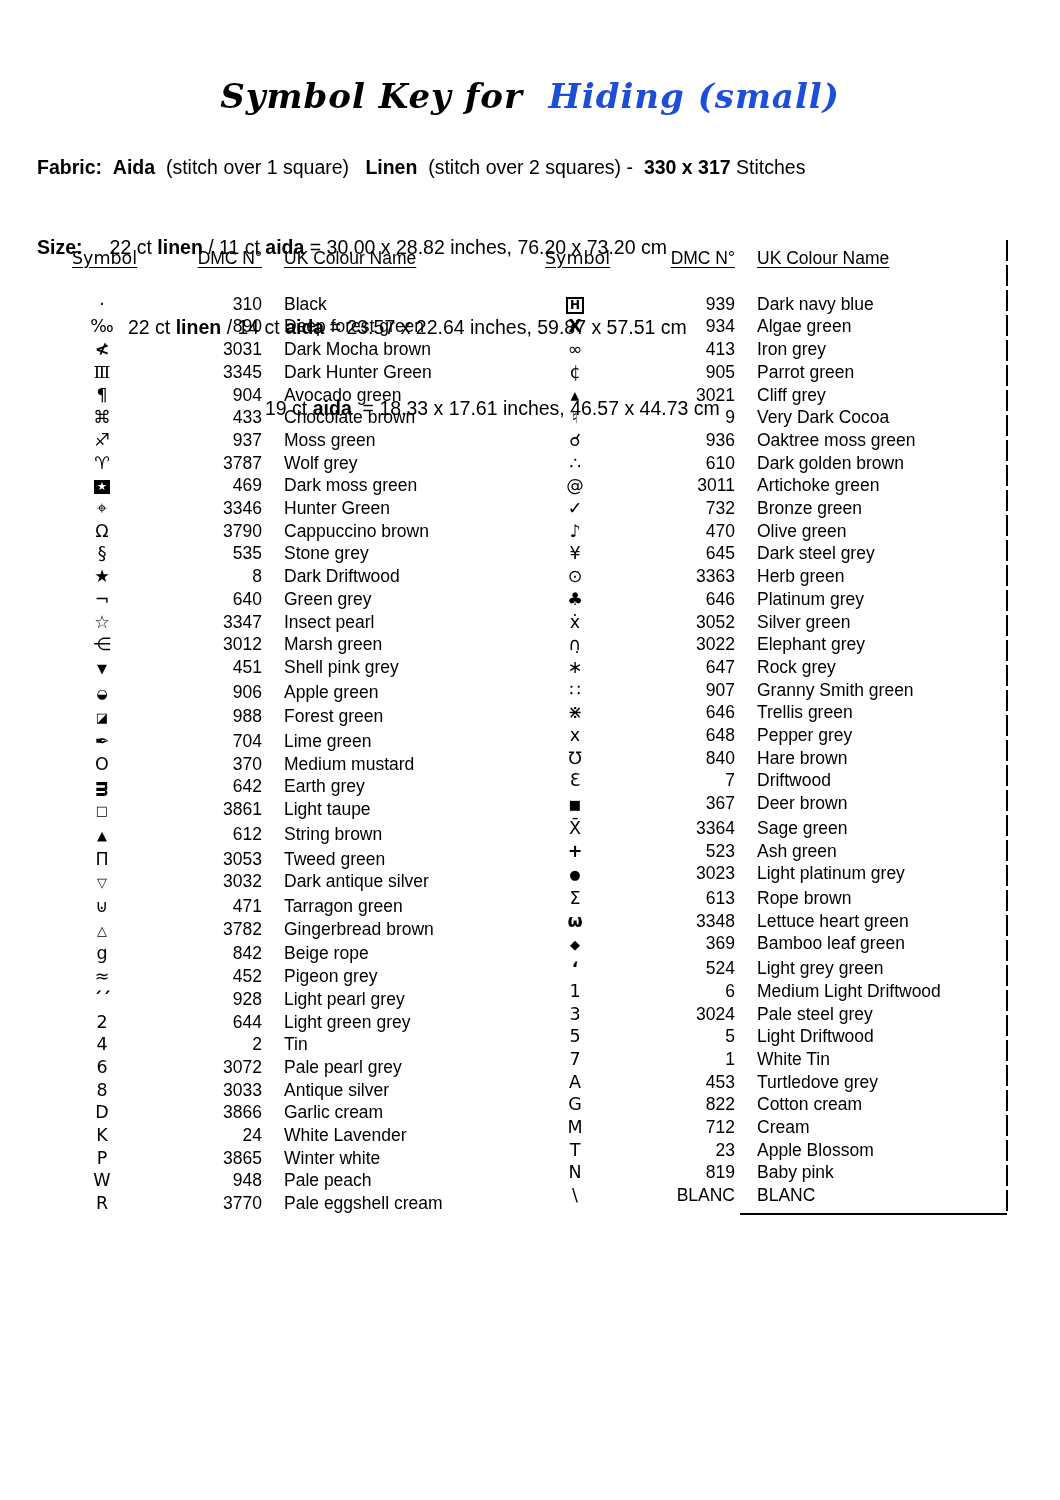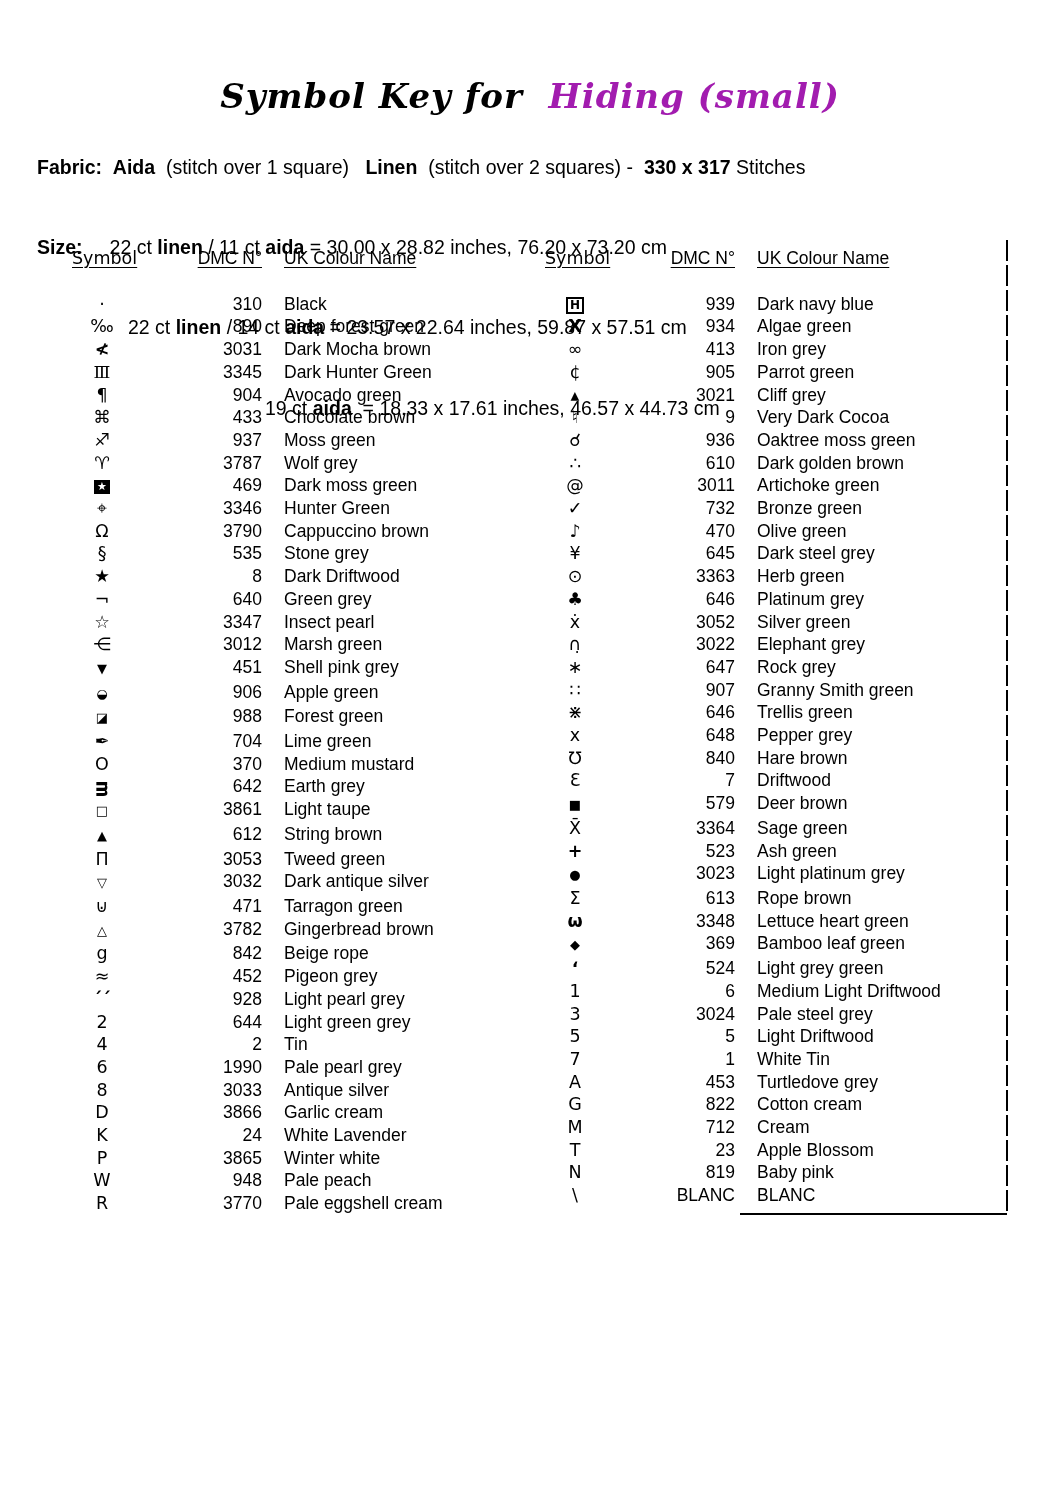--- a/index.html
+++ b/index.html
@@ -38,21 +38,21 @@
   .edge-dashed{position:absolute;left:1006px;top:240px;width:2px;height:975px;
     background:repeating-linear-gradient(to bottom,#000 0 21px,#ffffff 21px 25px);}
   .corner-line{position:absolute;left:740px;top:1213px;width:267px;height:0;
     border-top:2px solid #000;}
 </style>
 </head>
 <body>
 
 <div class="page">
 
-  <div class="title"><span>Symbol Key for  </span><span id="title-highlight" style="color: #a21caf;">Hiding (small)</span></div>
+  <div class="title"><span>Symbol Key for  </span><span id="title-highlight" style="color: #1d4ed8;">Hiding (small)</span></div>
 
   <div class="info">
     <div class="il-0"><b>Fabric:</b><span>  </span><b>Aida</b><span>  (stitch over 1 square)   </span><b>Linen</b><span>  (stitch over 2 squares) -  </span><b>330 x 317</b><span> Stitches</span></div>
     <div class="il-1"><b>Size:</b><span>     22 ct </span><b>linen</b><span> / 11 ct </span><b>aida</b><span> = 30.00 x 28.82 inches, 76.20 x 73.20 cm</span></div>
     <div class="il-2"><span>22 ct </span><b>linen</b><span> / 14 ct </span><b>aida</b><span> = 23.57 x 22.64 inches, 59.87 x 57.51 cm</span></div>
     <div class="il-3"><span>19 ct </span><b>aida</b><span>  = 18.33 x 17.61 inches, 46.57 x 44.73 cm</span></div>
   </div>
 
   <div class="tbl tbl-left">
     <div class="hdr">
@@ -221,21 +221,21 @@
           <span class="dmc">644</span>
           <span class="name">Light green grey</span>
         </div>
         <div class="row">
           <span class="sym"><span>4</span></span>
           <span class="dmc">2</span>
           <span class="name">Tin</span>
         </div>
         <div class="row">
           <span class="sym"><span>6</span></span>
-          <span class="dmc">1990</span>
+          <span class="dmc">3072</span>
           <span class="name">Pale pearl grey</span>
         </div>
         <div class="row">
           <span class="sym"><span>8</span></span>
           <span class="dmc">3033</span>
           <span class="name">Antique silver</span>
         </div>
         <div class="row">
           <span class="sym"><span>D</span></span>
           <span class="dmc">3866</span>
@@ -376,21 +376,21 @@
           <span class="dmc">840</span>
           <span class="name">Hare brown</span>
         </div>
         <div class="row">
           <span class="sym"><span>Ɛ</span></span>
           <span class="dmc">7</span>
           <span class="name">Driftwood</span>
         </div>
         <div class="row">
           <span class="sym"><span class="f-sm">■</span></span>
-          <span class="dmc">579</span>
+          <span class="dmc">367</span>
           <span class="name">Deer brown</span>
         </div>
         <div class="row">
           <span class="sym"><span>X̄</span></span>
           <span class="dmc">3364</span>
           <span class="name">Sage green</span>
         </div>
         <div class="row">
           <span class="sym"><span class="f-bold">+</span></span>
           <span class="dmc">523</span>

